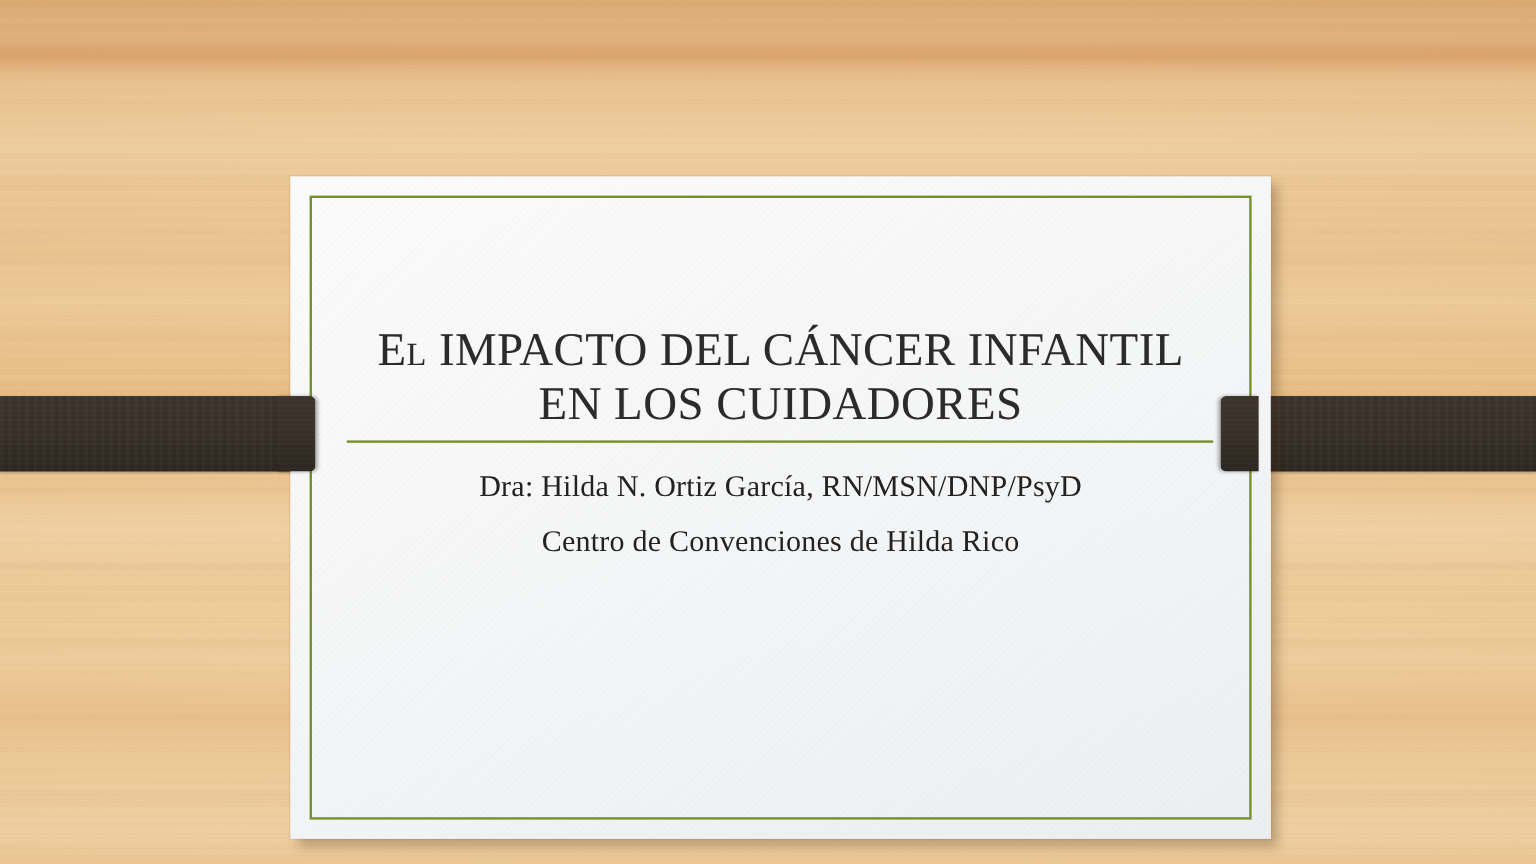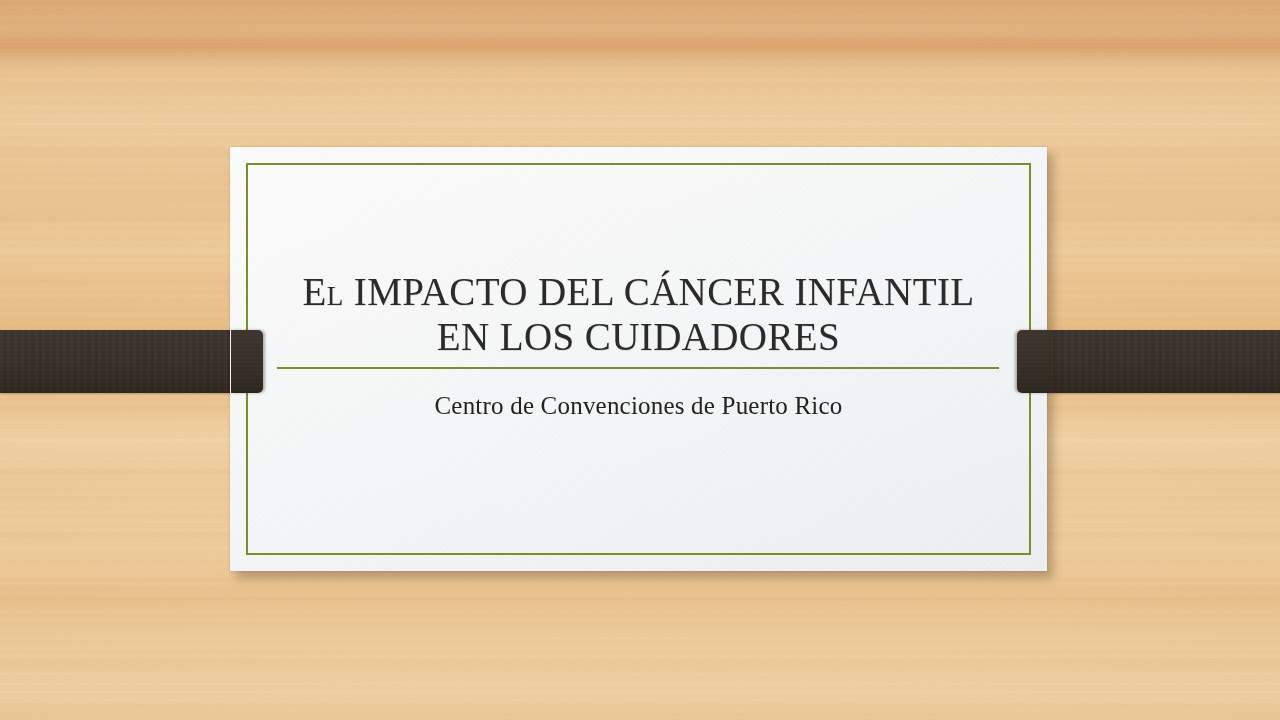--- a/index.html
+++ b/index.html
@@ -126,24 +126,24 @@
     z-index: 6;
   }
   .bar-cap.left  { left: 231px;  border-radius: 0 5px 5px 0;
                    box-shadow: 2px 0 3px rgba(0,0,0,0.30); }
   .bar-cap.right { right: 231px; border-radius: 5px 0 0 5px;
                    box-shadow: -2px 0 3px rgba(0,0,0,0.30); }
 
   
   .card {
     position: absolute;
-    left: 230px;
+    left: 242px;
     top: 147px;
     width: 817px;
-    height: 424px;
+    height: 552px;
     background:
       repeating-linear-gradient(135deg,
         rgba(0,0,0,0.013) 0px,
         rgba(0,0,0,0.013) 1px,
         rgba(255,255,255,0.0) 1px,
         rgba(255,255,255,0.0) 4px),
       linear-gradient(160deg, #fbfbfb 0%, #f4f5f6 55%, #eceef0 100%);
     box-shadow:
       6px 7px 9px rgba(60,40,15,0.30),
       0 0 0 1px rgba(0,0,0,0.04);
@@ -227,21 +227,22 @@
     <div class="card-border"></div>
 
     <div class="content">
       <div class="title">
         <span>El IMPACTO DEL CÁNCER INFANTIL EN LOS CUIDADORES</span>
       </div>
 
       <div class="title-rule"></div>
 
       <div class="subtitle">
-        <div class="sub-line">Centro de Convenciones de Puerto Rico</div>
+        <div class="sub-line">Dra: Hilda N. Ortiz García, RN/MSN/DNP/PsyD</div>
+        <div class="sub-line">Centro de Convenciones de Hilda Rico</div>
       </div>
     </div>
   </div>
 
   <div class="bar-cap left"></div>
   <div class="bar-cap right"></div>
 
 </div>
 
 </body></html>

